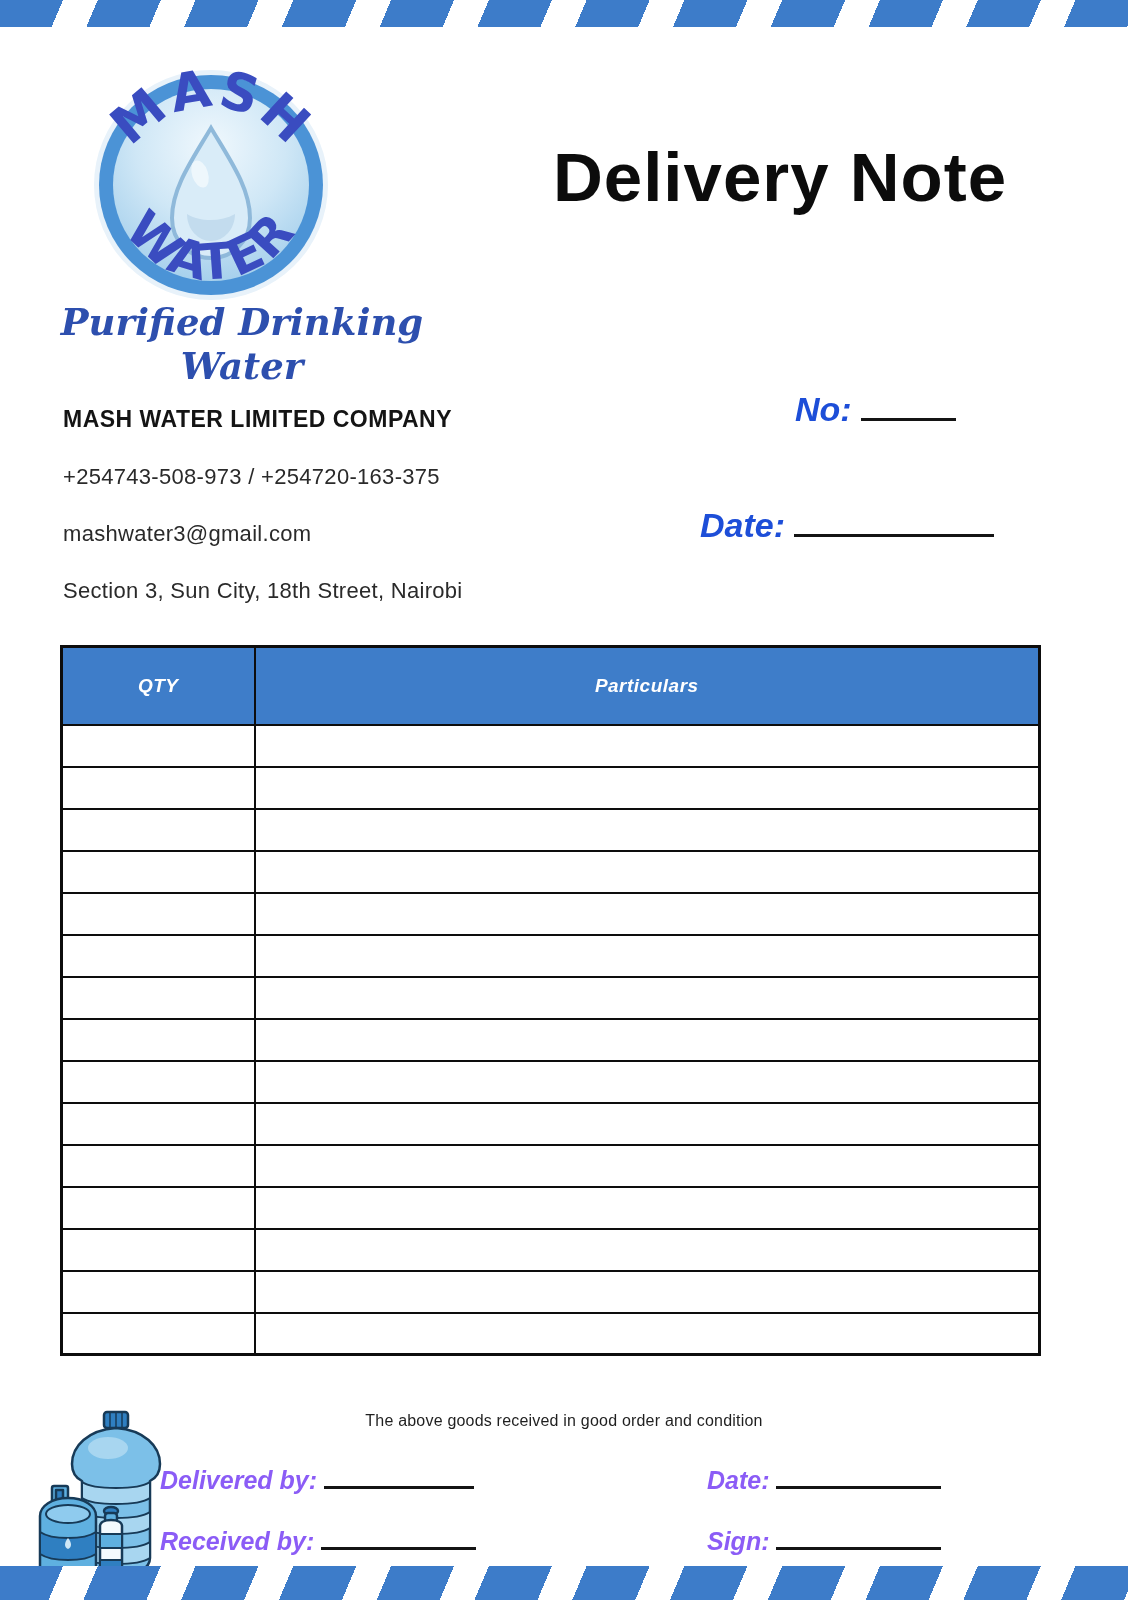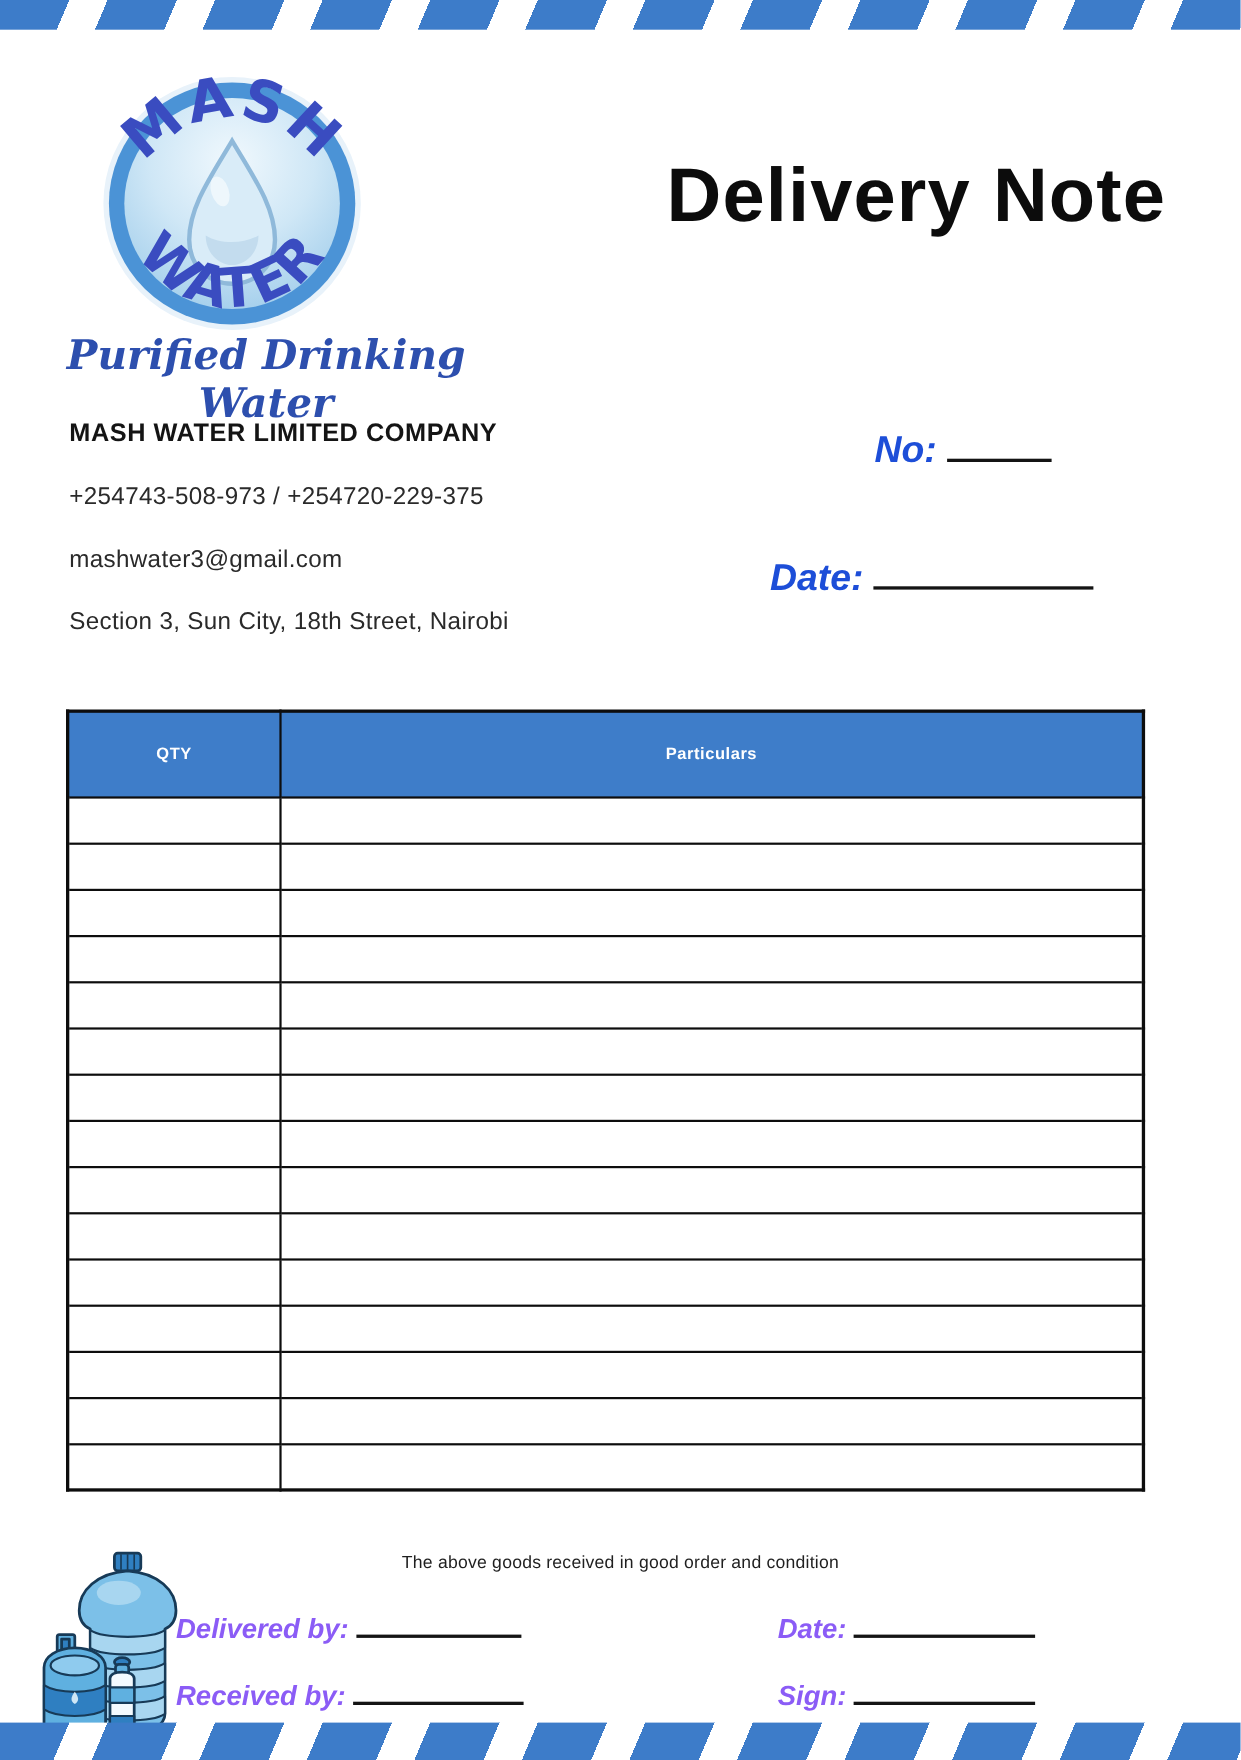--- a/index.html
+++ b/index.html
@@ -22,44 +22,44 @@
   .logo-wrap { position:absolute; left:88px; top:64px; width:246px; height:246px; }
   .tagline {
     position:absolute; left:42px; top:300px; width:400px;
     text-align:center; font-family:"DejaVu Serif", serif;
     font-style:italic; font-weight:bold; font-size:37px; color:#2d4fae;
   }
 
   
   .doc-title {
     position:absolute; left:500px; top:138px; width:560px;
-    text-align:right; font-size:69px; font-weight:700; color:#0c0c0c;
+    text-align:center; font-size:69px; font-weight:700; color:#0c0c0c;
     letter-spacing:1px;
   }
 
   
-  .company { position:absolute; left:63px; top:380px; width:560px; }
+  .company { position:absolute; left:63px; top:406px; width:560px; }
   .company .name { font-size:23px; font-weight:700; letter-spacing:0.5px; color:#141414; }
   .company .line { font-size:22px; color:#2a2a2a; margin-top:31px; letter-spacing:0.3px; }
 
   
   .field { position:absolute; font-size:34px; font-weight:700; font-style:italic; color:#1d4ed8; }
   .field .blank { display:inline-block; border-bottom:3px solid #141414; height:24px; vertical-align:baseline; }
   .field-no   { left:795px; top:390px; }
   .field-date { left:700px; top:506px; }
 
   
   .dn-table {
     position:absolute; left:60px; top:645px; width:981px;
     border-collapse:collapse; table-layout:fixed;
   }
   .dn-table th, .dn-table td { border:2.5px solid #0d0d0d; }
   .dn-table th {
-    background:#3e7dc9; color:#ffffff; font-size:15px; font-weight:700;
-    height:78px; text-align:center; letter-spacing:0.5px;
+    background:#3e7dc9; color:#ffffff; font-size:19px; font-weight:700;
+    height:78px; text-align:center; letter-spacing:0.5px;font-style:italic;
   }
   .dn-table td { height:42px; background:#ffffff; }
   .col-qty { width:193px; }
   .dn-table { border:3px solid #0d0d0d; }
 
   
   .condition-note {
     position:absolute; left:164px; top:1412px; width:800px; text-align:center;
     font-size:16px; color:#1f1f1f; letter-spacing:0.2px;
   }
@@ -106,21 +106,21 @@
       </text>
     </svg>
   </div>
 
   <div class="tagline">Purified Drinking Water</div>
 
   <div class="doc-title">Delivery Note</div>
 
   <div class="company">
     <div class="name">MASH WATER LIMITED COMPANY</div>
-    <div class="line">+254743-508-973 / +254720-229-375</div>
+    <div class="line">+254743-508-973 / +254720-163-375</div>
     <div class="line">mashwater3@gmail.com</div>
     <div class="line">Section 3, Sun City, 18th Street, Nairobi</div>
   </div>
 
   <div class="field field-no">
     <span>No:</span>
     <span class="blank" style="width:95px;"></span>
   </div>
   <div class="field field-date">
     <span>Date:</span>

